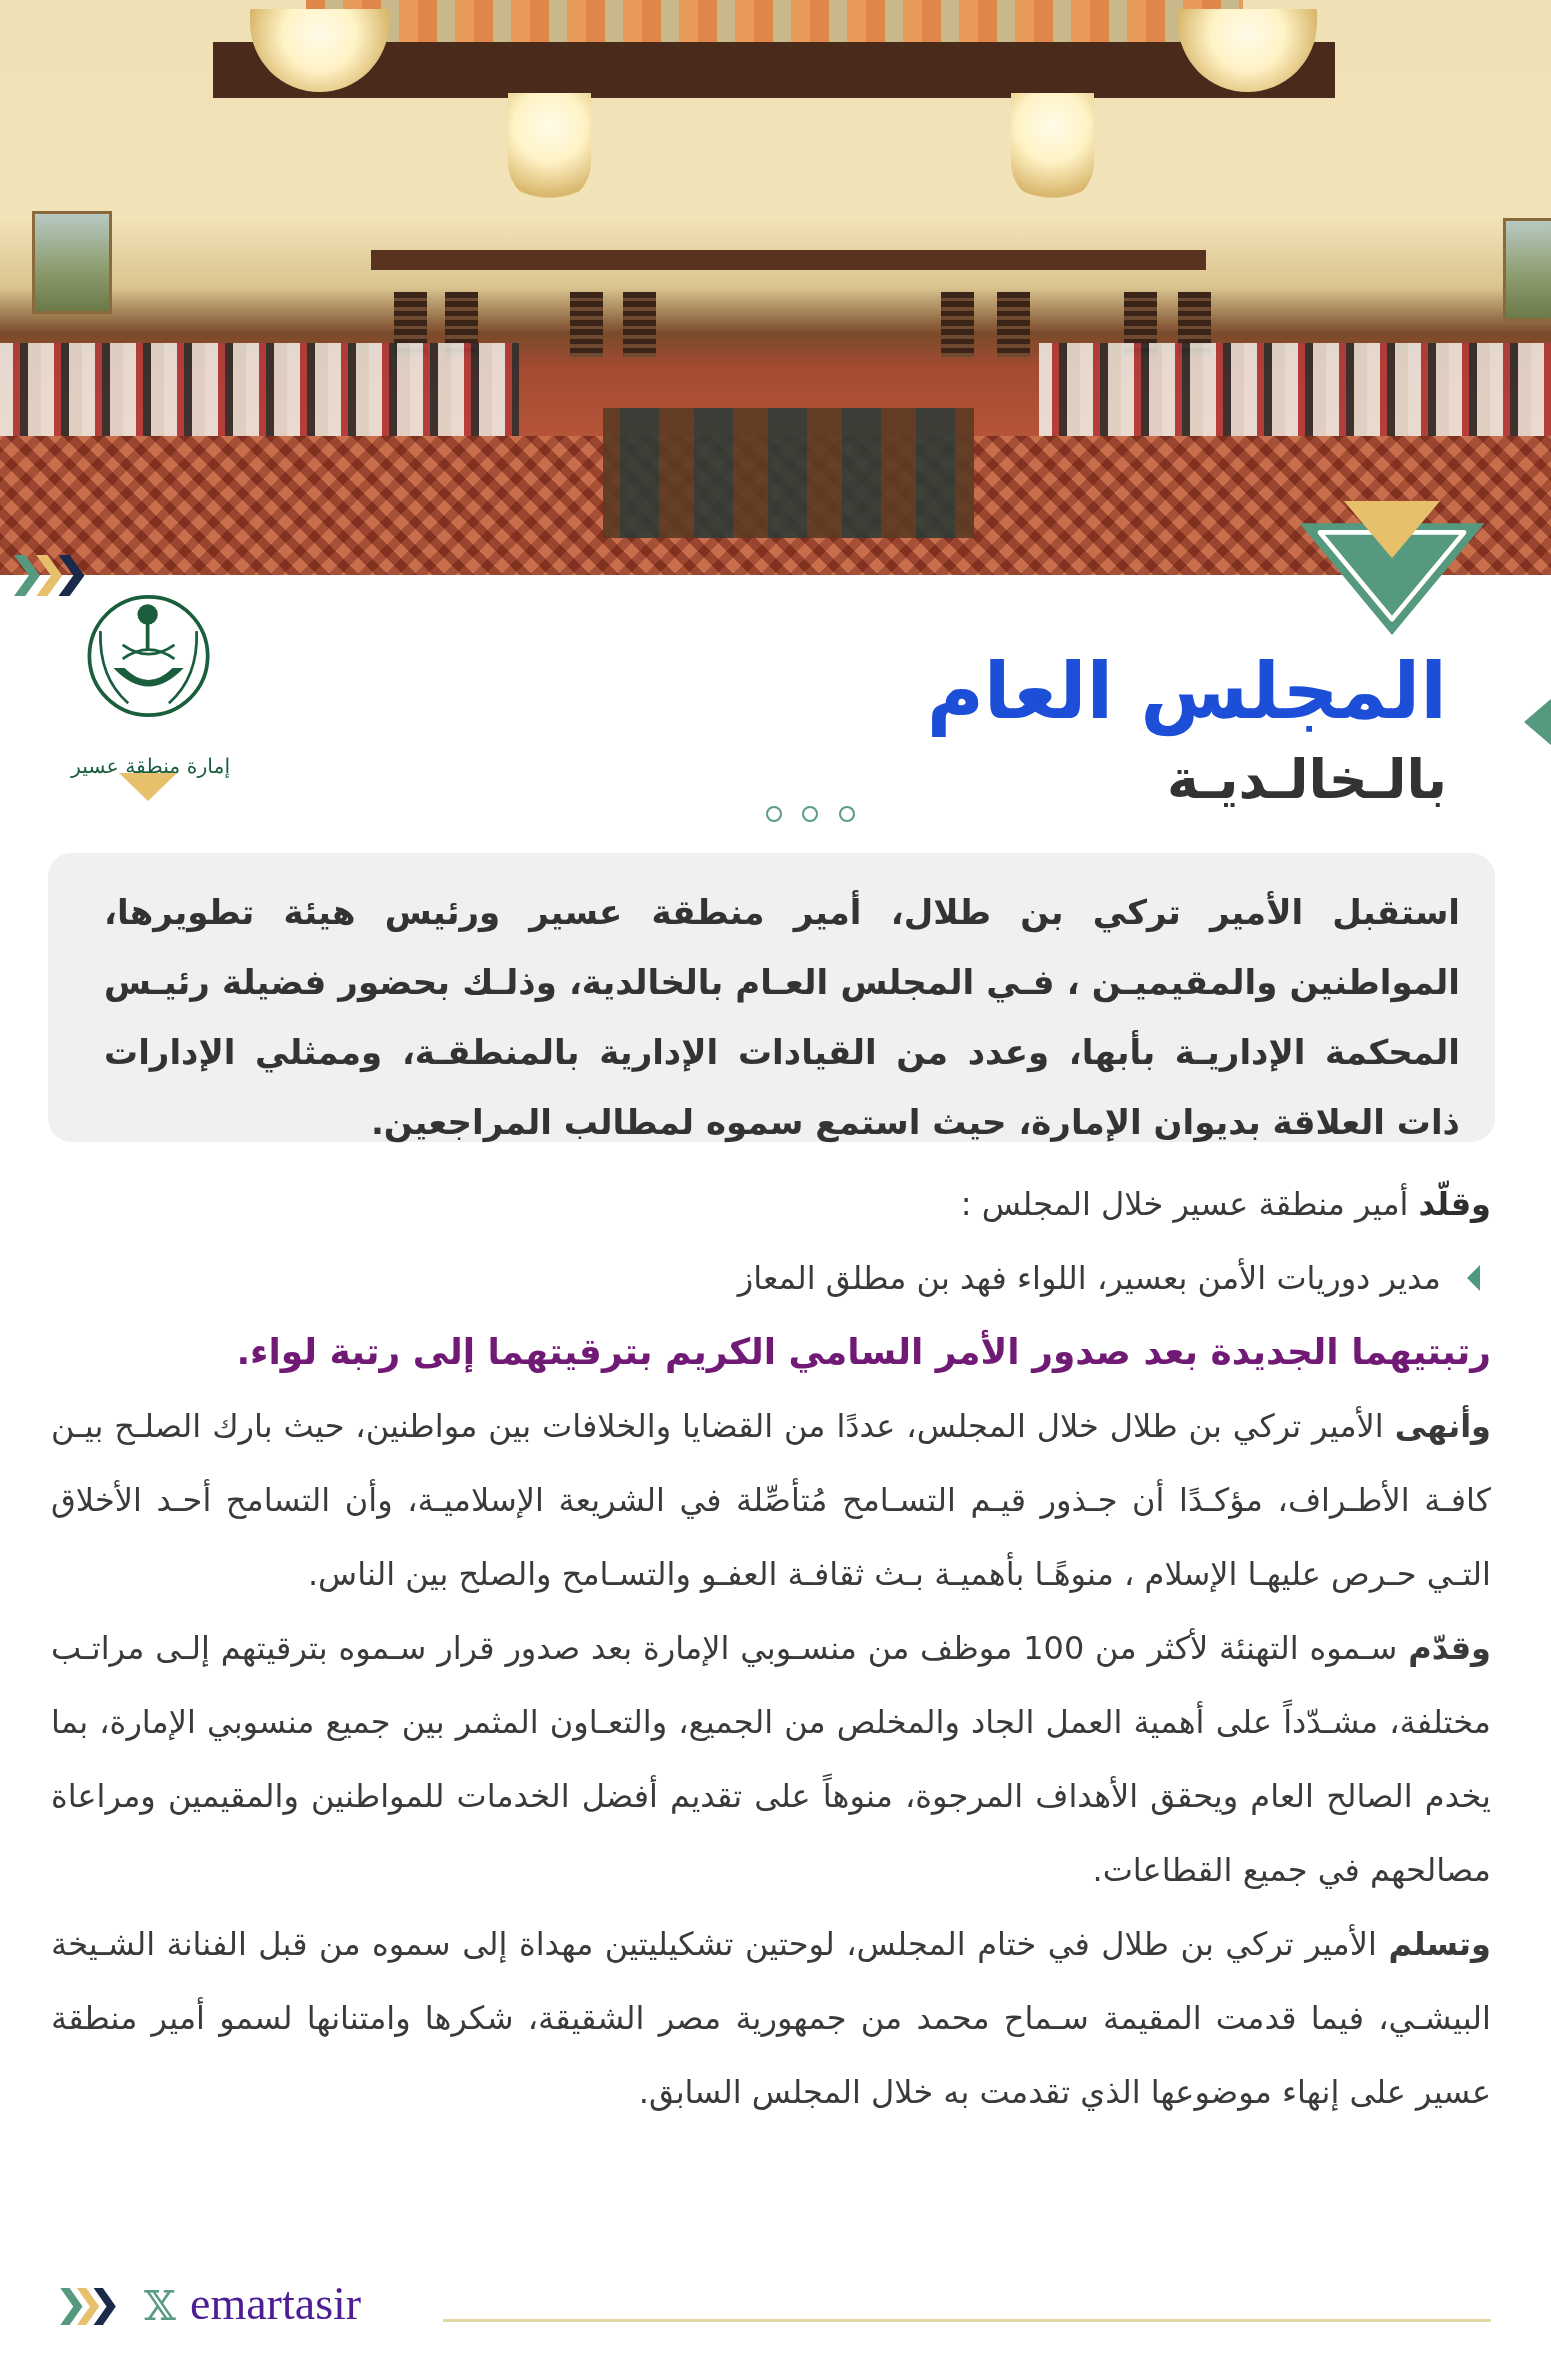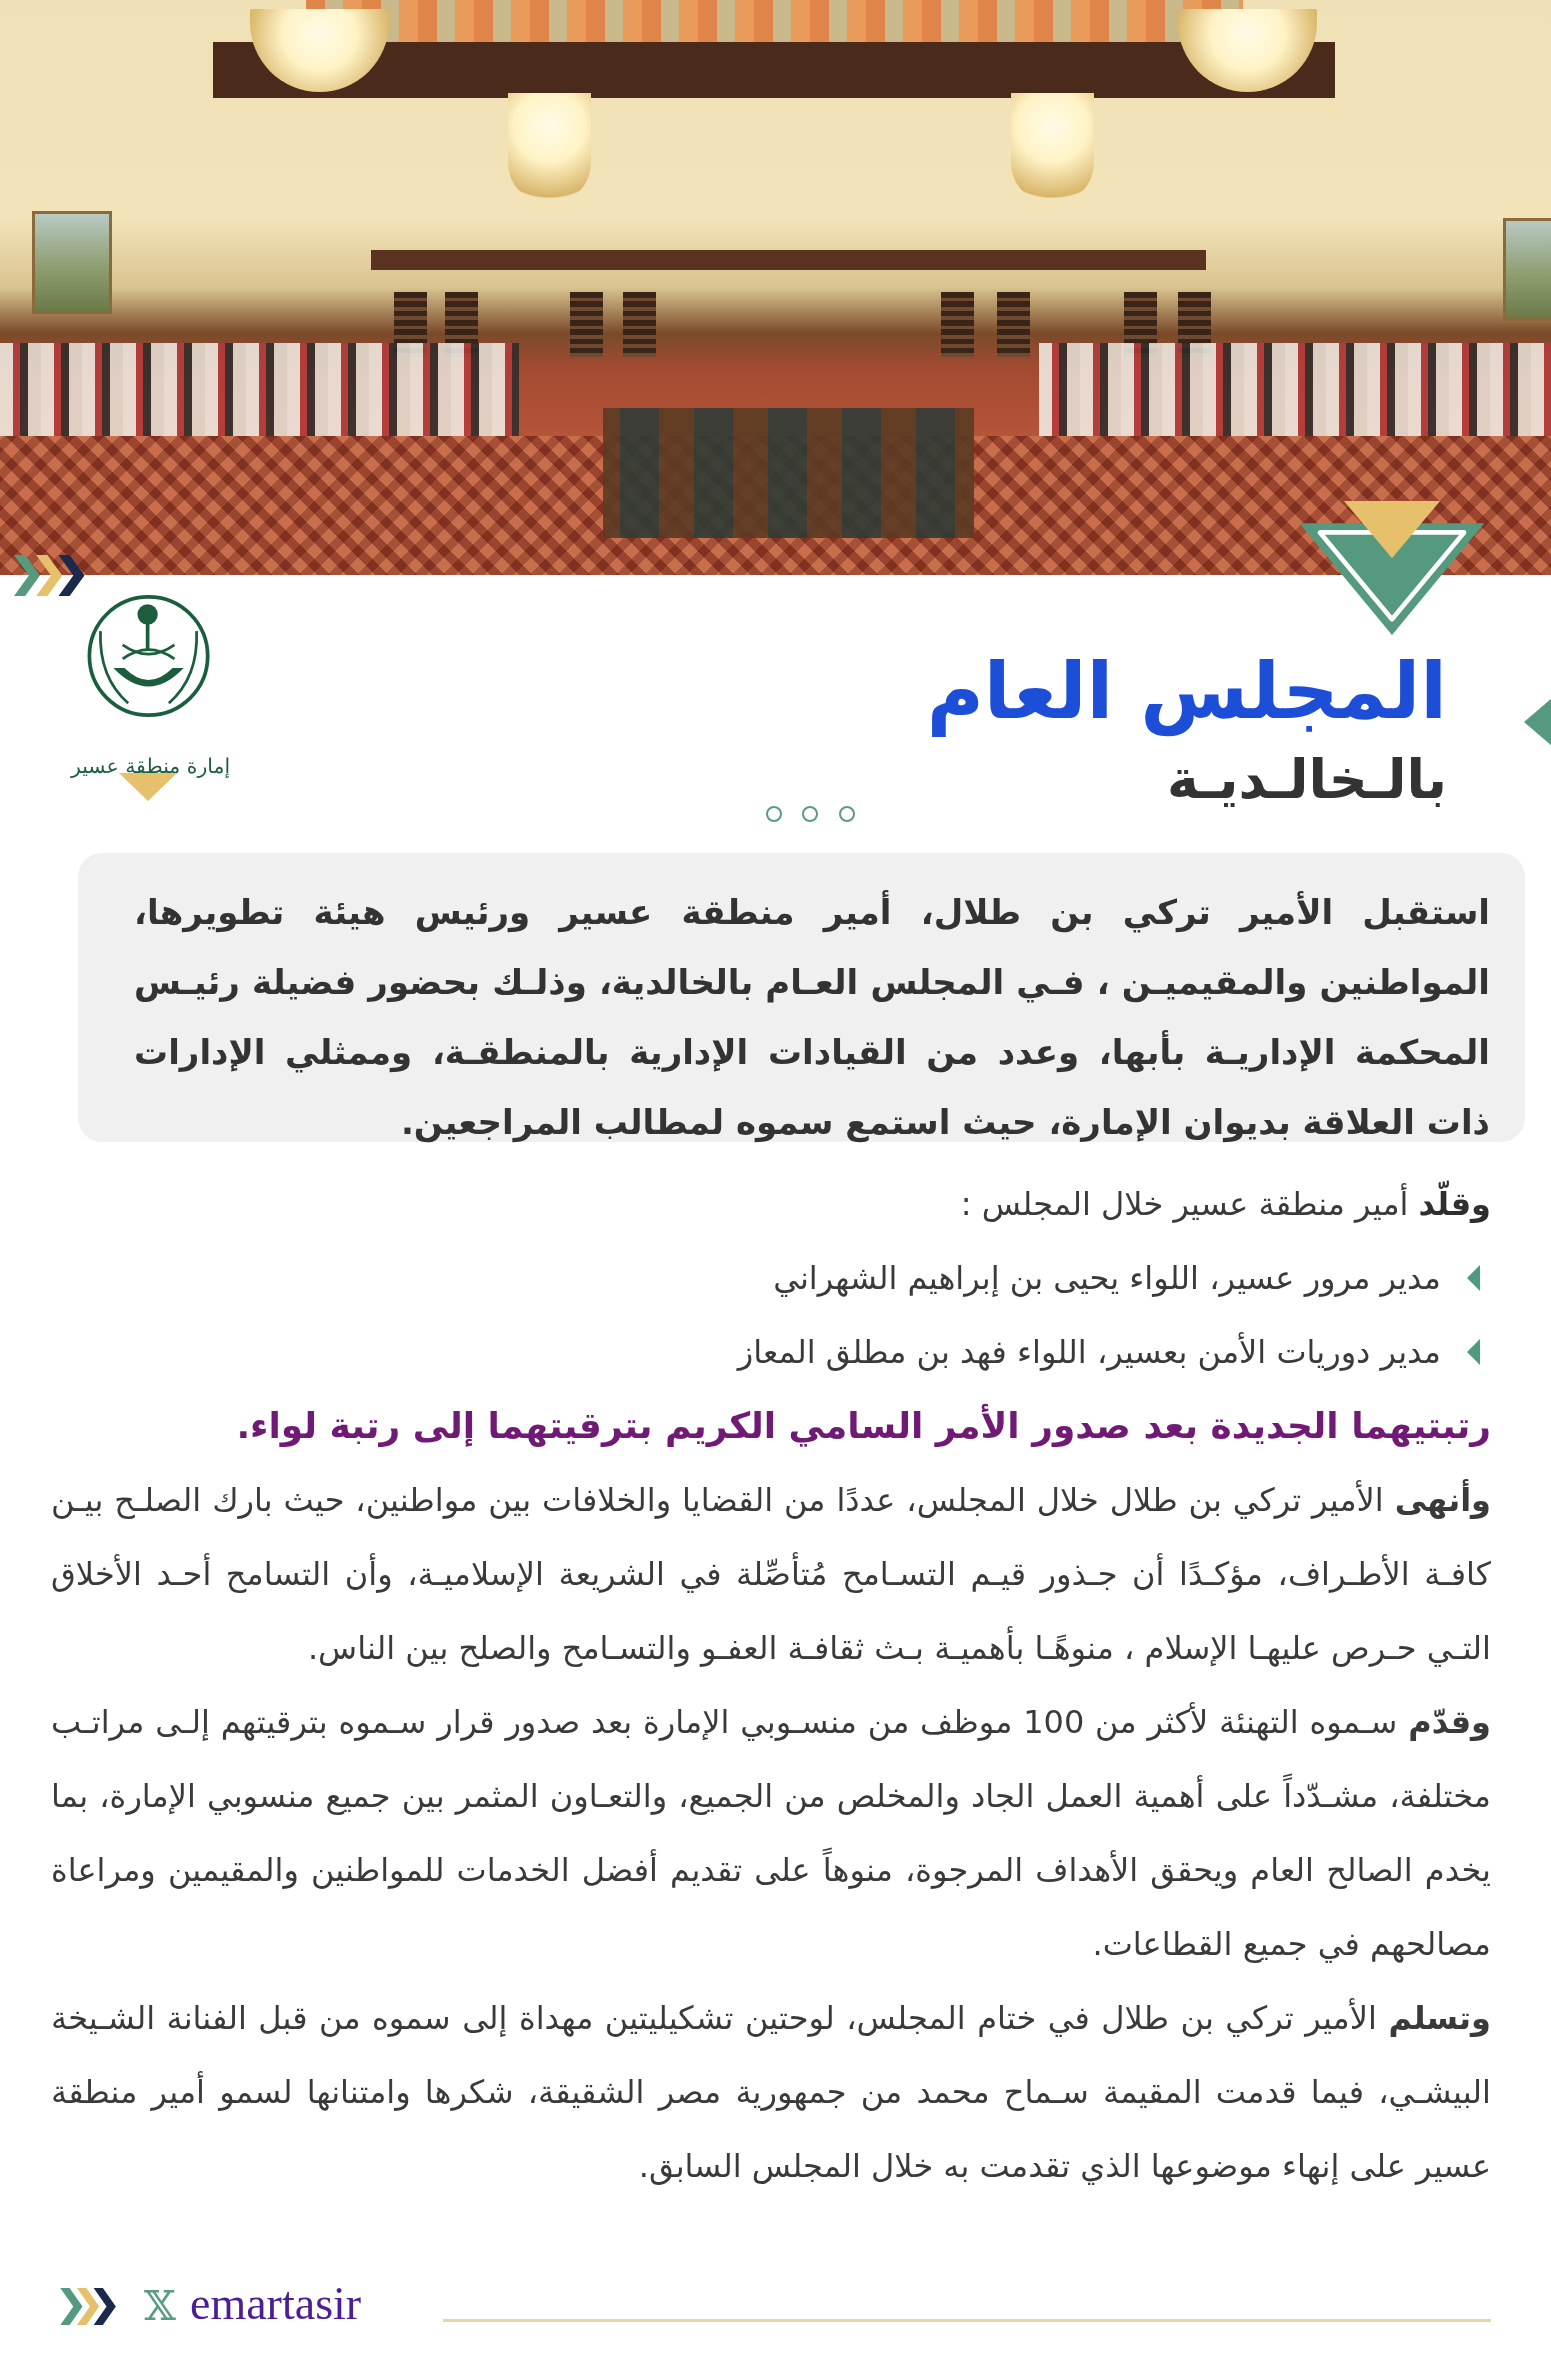--- a/index.html
+++ b/index.html
@@ -25,21 +25,21 @@
   .big-tri{left:1299px;top:501px;}
   .edge-tri{left:1524px;top:698px;width:0;height:0;border-top:24px solid transparent;border-bottom:24px solid transparent;border-right:28px solid #55997f;}
   .logo{left:82px;top:594px;width:134px;}
   .logo-text{left:67px;top:754px;width:167px;text-align:center;font-family:"DejaVu Serif",serif;font-size:20.4px;color:#1a5e3e;letter-spacing:-0.9px;}
   .gold-tri{left:119px;top:773px;width:0;height:0;border-left:29px solid transparent;border-right:29px solid transparent;border-top:28px solid #e6c06a;}
   .title{right:105px;top:649px;font-size:78px;font-weight:bold;color:#1d4ed8;direction:rtl;line-height:1.1;}
   .subtitle{right:105px;top:748px;font-size:54px;font-weight:bold;color:#333333;direction:rtl;letter-spacing:2.8px;}
   .dots{left:766px;top:806px;display:flex;gap:20.4px;}
   .dot{width:12px;height:12px;border:2.8px solid #5a9b83;border-radius:50%;}
   
-  .intro{left:48px;top:853px;width:1447px;height:289px;background:#f0f0f0;border-radius:24px;box-sizing:border-box;padding:24px 35px 0 56px;margin-left:30px;}
+  .intro{left:48px;top:853px;width:1447px;height:289px;background:#f0f0f0;border-radius:24px;box-sizing:border-box;padding:24px 35px 0 56px;}
   .intro p{margin:0;direction:rtl;text-align:justify;text-align-last:right;font-size:34px;font-weight:bold;line-height:70px;color:#333333;}
   
   .body{left:51px;top:1167px;width:1440px;direction:rtl;}
   .line{font-size:32px;line-height:74px;color:#3a3a3a;text-align:justify;text-align-last:right;margin:0;}
   .line b{color:#2f2f2f;}
   .bullet{display:flex;align-items:center;gap:26px;font-size:32px;line-height:74px;padding-right:0;}
   .bullet .mark{width:0;height:0;border-top:13px solid transparent;border-bottom:13px solid transparent;border-right:13px solid #4f9a7d;margin-right:11px;}
   .boldline{font-size:36px;font-weight:bold;line-height:74px;color:#701a75;margin:0;text-align:right;}
   .para{font-size:32px;line-height:74px;color:#3a3a3a;margin:0;text-align:justify;text-align-last:right;}
   
@@ -111,24 +111,20 @@
 </div>
 
 <div class="abs intro">
   <p>استقبل الأمير تركي بن طلال، أمير منطقة عسير ورئيس هيئة تطويرها، المواطنين والمقيميـن ، فـي المجلس العـام بالخالدية، وذلـك بحضور فضيلة رئيـس المحكمة الإداريـة بأبها، وعدد من القيادات الإدارية بالمنطقـة، وممثلي الإدارات ذات العلاقة بديوان الإمارة، حيث استمع سموه لمطالب المراجعين.</p>
 </div>
 
 <div class="abs body">
   <p class="line" style="text-align:left;"><b>وقلّد</b><span> أمير منطقة عسير خلال المجلس :</span></p>
   <div class="bullet">
     <span class="mark"></span>
-    <span>مدير مرور عسير، اللواء يحيى بن إبراهيم الشهراني</span>
-  </div>
-  <div class="bullet">
-    <span class="mark"></span>
     <span>مدير دوريات الأمن بعسير، اللواء فهد بن مطلق المعاز</span>
   </div>
   <p class="boldline">رتبتيهما الجديدة بعد صدور الأمر السامي الكريم بترقيتهما إلى رتبة لواء.</p>
 
   <p class="para"><b>وأنهى</b><span> الأمير تركي بن طلال خلال المجلس، عددًا من القضايا والخلافات بين مواطنين، حيث بارك الصلـح بيـن كافـة الأطـراف، مؤكـدًا أن جـذور قيـم التسـامح مُتأصِّلة في الشريعة الإسلاميـة، وأن التسامح أحـد الأخلاق التـي حـرص عليهـا الإسلام ،  منوهًـا بأهميـة بـث ثقافـة العفـو والتسـامح والصلح بين الناس.</span></p>
   <p class="para"><b>وقدّم</b><span> سـموه التهنئة لأكثر من 100 موظف من منسـوبي الإمارة بعد صدور قرار سـموه بترقيتهم إلـى مراتـب مختلفة، مشـدّداً على أهمية العمل الجاد والمخلص من الجميع، والتعـاون المثمر بين جميع منسوبي الإمارة، بما يخدم الصالح العام ويحقق الأهداف المرجوة، منوهاً على تقديم أفضل الخدمات للمواطنين والمقيمين ومراعاة مصالحهم في جميع القطاعات.</span></p>
   <p class="para"><b>وتسلم</b><span> الأمير تركي بن طلال في ختام المجلس، لوحتين تشكيليتين  مهداة إلى سموه من قبل الفنانة الشـيخة البيشـي، فيما قدمت المقيمة سـماح محمد من جمهورية مصر الشقيقة، شكرها وامتنانها لسمو أمير منطقة عسير على إنهاء موضوعها الذي تقدمت به خلال المجلس السابق.</span></p>
 </div>
 
 <svg class="abs footer-chev" width="58" height="37" viewBox="0 0 62 40">

